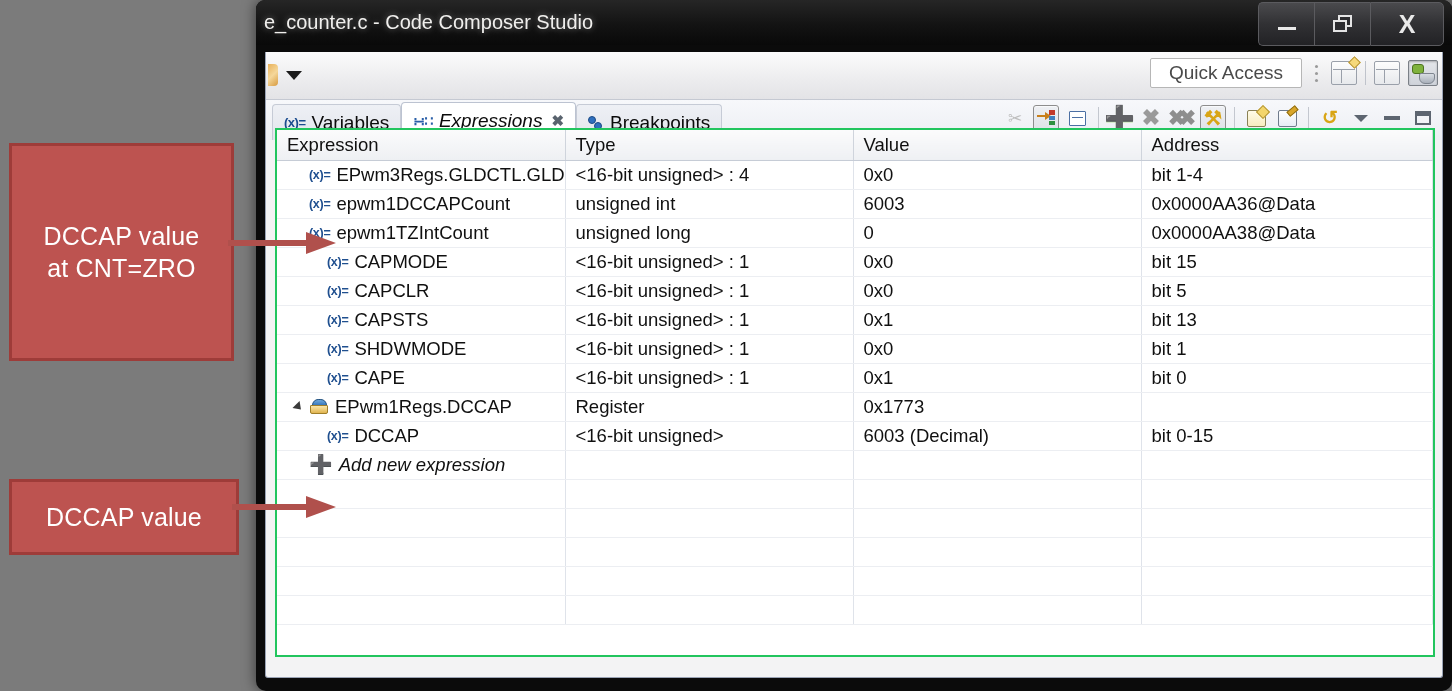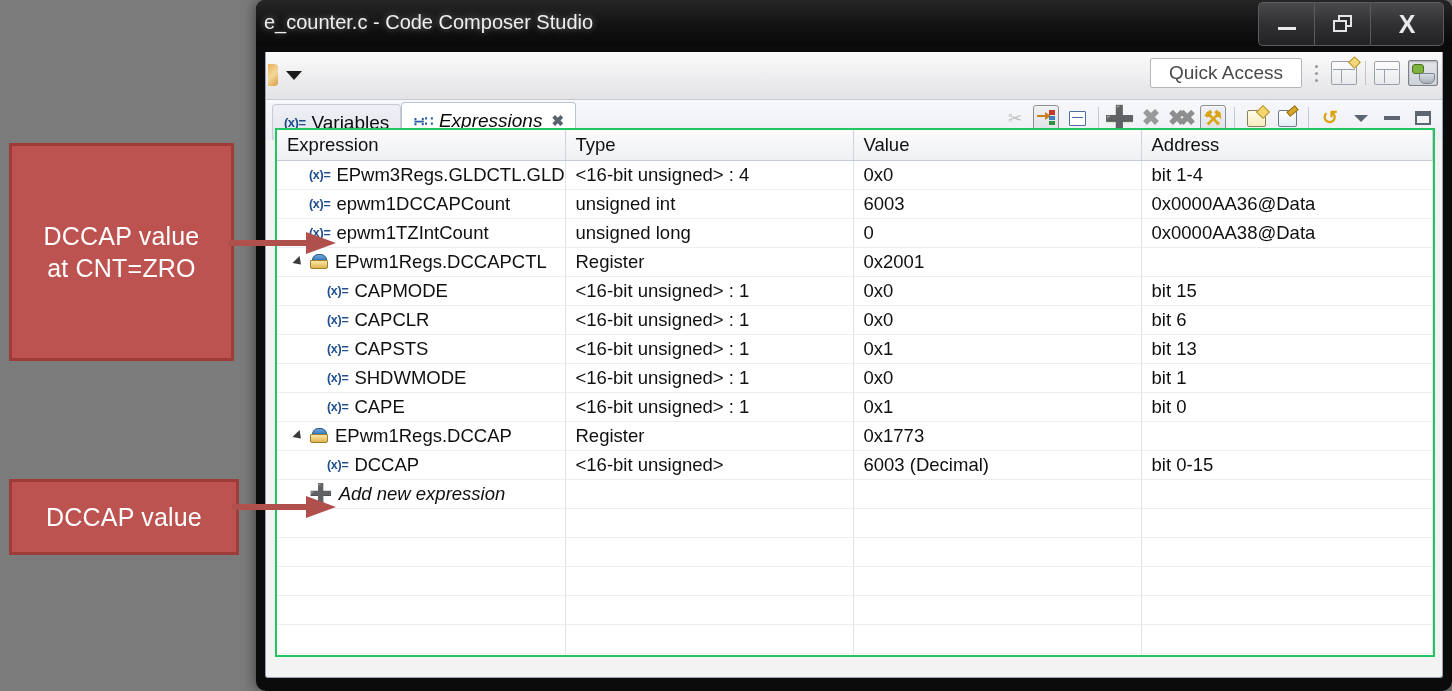--- a/index.html
+++ b/index.html
@@ -328,20 +328,27 @@
         <div id="tabs">
           <div class="tab inactive">
             <span class="tab-ico">(x)=</span>
             <span>Variables</span>
           </div>
           <div class="tab active">
             <span class="tab-ico ico-expr">∺∷</span>
             <span>Expressions</span>
             <span class="tab-close">✖</span>
           </div>
+          <div class="tab inactive">
+            <span class="bp-dots">
+                <i></i>
+                <i></i>
+              </span>
+            <span>Breakpoints</span>
+          </div>
         </div>
 
         <div id="view-toolbar">
           <span class="tb-btn">
               <span class="glyph-dis">✂</span>
             </span>
           <span class="tb-btn framed">
             <span class="arrow-in">
                 <span class="ar"></span>
                 <span class="arh"></span>
@@ -434,54 +441,39 @@
                     <span class="var-ico">(x)=</span>
                     <span>epwm1TZIntCount</span>
                   </div>
                 </td>
                 <td>unsigned long</td>
                 <td>0</td>
                 <td>0x0000AA38@Data</td>
               </tr>
               <tr>
                 <td class="col-expr">
-                  <div class="cellflex lvl-root">
-                    <span class="expander"></span>
-                    <span class="reg-ico">
-                      <span class="lid"></span>
-                      <span class="bdy"></span>
-                    </span>
-                    <span>EPwm1Regs.DCCAPCTL</span>
-                  </div>
-                </td>
-                <td>Register</td>
-                <td>0x2001</td>
-                <td></td>
-              </tr>
-              <tr>
-                <td class="col-expr">
                   <div class="cellflex lvl2">
                     <span class="var-ico">(x)=</span>
                     <span>CAPMODE</span>
                   </div>
                 </td>
                 <td>&lt;16-bit unsigned&gt; : 1</td>
                 <td>0x0</td>
                 <td>bit 15</td>
               </tr>
               <tr>
                 <td class="col-expr">
                   <div class="cellflex lvl2">
                     <span class="var-ico">(x)=</span>
                     <span>CAPCLR</span>
                   </div>
                 </td>
                 <td>&lt;16-bit unsigned&gt; : 1</td>
                 <td>0x0</td>
-                <td>bit 6</td>
+                <td>bit 5</td>
               </tr>
               <tr>
                 <td class="col-expr">
                   <div class="cellflex lvl2">
                     <span class="var-ico">(x)=</span>
                     <span>CAPSTS</span>
                   </div>
                 </td>
                 <td>&lt;16-bit unsigned&gt; : 1</td>
                 <td>0x1</td>

